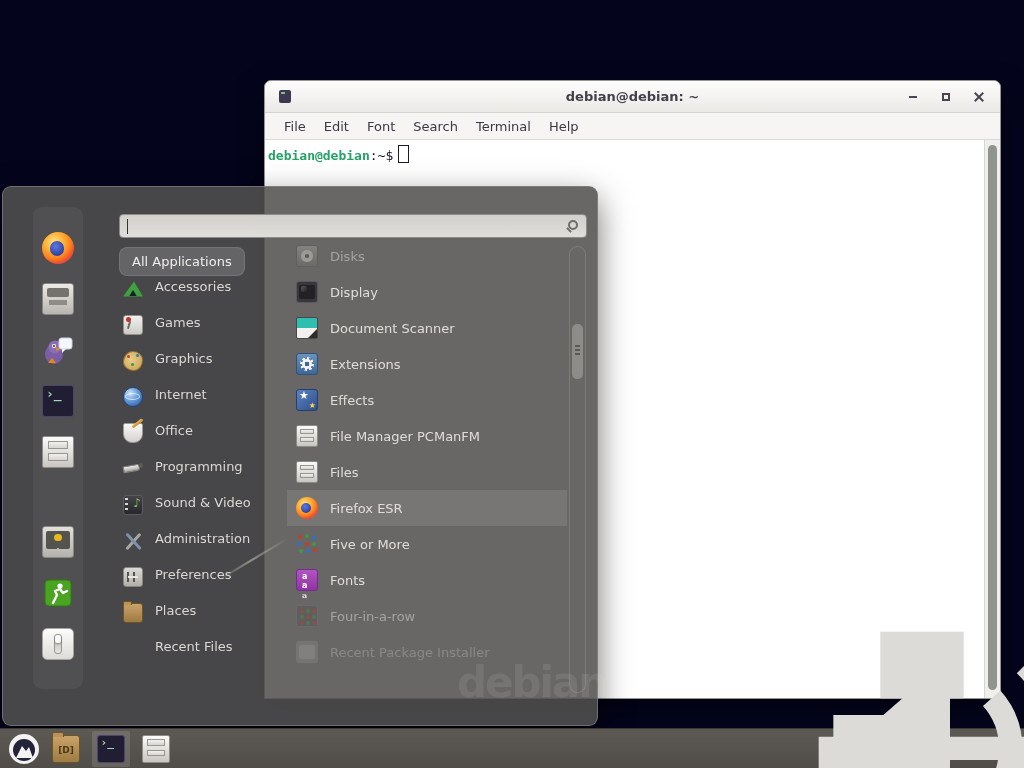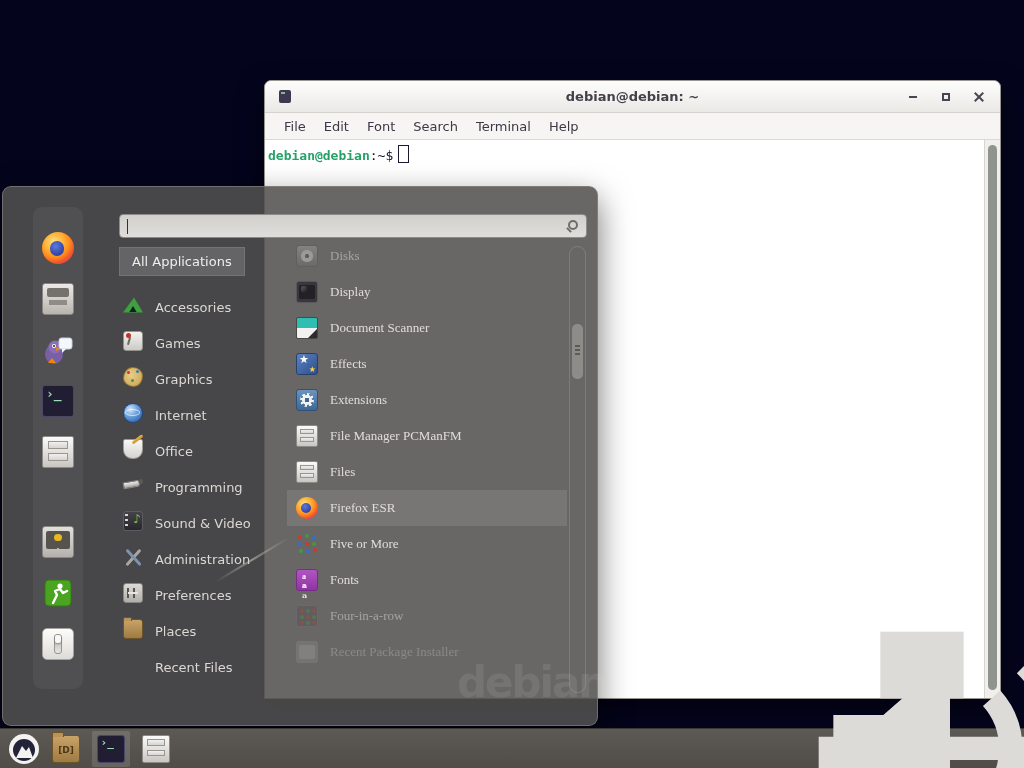--- a/index.html
+++ b/index.html
@@ -48,25 +48,25 @@
   .fav-btn{width:32px;height:32px;display:flex;align-items:center;justify-content:center;flex:none;}
   .menu-search{position:absolute;left:116px;top:27px;width:468px;height:24px;
                background:linear-gradient(#d2d0cd,#e0deda);border:1px solid #8e8c88;border-radius:4px;box-sizing:border-box;}
   .search-input{position:absolute;inset:0;background:transparent;border:none;outline:none;
                 font:13px "DejaVu Sans",sans-serif;color:#2e2c29;padding:0 24px 0 8px;width:100%;box-sizing:border-box;}
   .search-caret{position:absolute;left:7px;top:4px;width:1px;height:15px;background:#34322e;}
   .search-glass{position:absolute;right:8px;top:5px;width:10px;height:10px;border:2px solid #6f6d68;border-radius:50%;box-sizing:border-box;}
   .search-glass::after{content:"";position:absolute;left:-4px;bottom:-3px;width:6px;height:2px;background:#6f6d68;transform:rotate(45deg);}
   .cat-col{position:absolute;left:116px;top:60px;width:168px;}
   .all-apps-btn{display:inline-block;background:rgba(255,255,255,0.16);border:1px solid rgba(255,255,255,0.10);
-                border-radius:0;padding:6px 12px;font-size:13px;color:#f0eeeb;margin-bottom:3px;}
-  .cat-row{height:36px;display:flex;align-items:flex-end;gap:12px;font-size:13px;color:#dcd8d4;padding-left:4px;}
+                border-radius:8px;padding:6px 12px;font-size:13px;color:#f0eeeb;margin-bottom:3px;}
+  .cat-row{height:36px;display:flex;align-items:flex-start;gap:12px;font-size:13px;color:#dcd8d4;padding-left:4px;}
   .cat-spacer{width:20px;height:20px;flex:none;}
   .app-col{position:absolute;left:284px;top:51px;width:280px;height:470px;}
-  .app-row{height:36px;display:flex;align-items:center;gap:12px;padding-left:9px;font-size:13px;color:#e0dcd8;box-sizing:border-box;font-family:Liberation Serif, serif;}
+  .app-row{height:36px;display:flex;align-items:center;gap:12px;padding-left:9px;font-size:13px;color:#e0dcd8;box-sizing:border-box;}
   .app-row.hover{background:rgba(255,255,255,0.10);}
   .app-row.dimmed{opacity:0.5;}
   .app-row.faint{opacity:0.28;}
   .menu-scroll-track{position:absolute;left:566px;top:59px;width:17px;height:447px;
                      border:1px solid rgba(255,255,255,0.14);border-radius:9px;box-sizing:border-box;}
   .menu-scroll-handle{position:absolute;left:2px;top:77px;width:11px;height:55px;background:#8e8c89;border-radius:5px;}
   .menu-scroll-handle::after{content:"";position:absolute;left:3px;top:21px;width:5px;height:2px;background:#5c5a57;
                              box-shadow:0 4px 0 #5c5a57,0 8px 0 #5c5a57;}
   .menu-watermark{position:absolute;left:454px;top:475px;font-size:42px;font-weight:bold;letter-spacing:-2px;
                   color:rgba(235,235,228,0.10);line-height:1;pointer-events:none;}
@@ -334,26 +334,26 @@
         </div>
         <div class="app-row ">
           <span class="ic s22 ic-display"></span>
           <span>Display</span>
         </div>
         <div class="app-row ">
           <span class="ic s22 ic-document-scanner"></span>
           <span>Document Scanner</span>
         </div>
         <div class="app-row ">
+          <span class="ic s22 ic-extensions"></span>
+          <span>Extensions</span>
+        </div>
+        <div class="app-row ">
           <span class="ic s22 ic-effects"></span>
           <span>Effects</span>
-        </div>
-        <div class="app-row ">
-          <span class="ic s22 ic-extensions"></span>
-          <span>Extensions</span>
         </div>
         <div class="app-row ">
           <span class="ic s22 ic-cabinet"></span>
           <span>File Manager PCManFM</span>
         </div>
         <div class="app-row ">
           <span class="ic s22 ic-cabinet"></span>
           <span>Files</span>
         </div>
         <div class="app-row hover">

